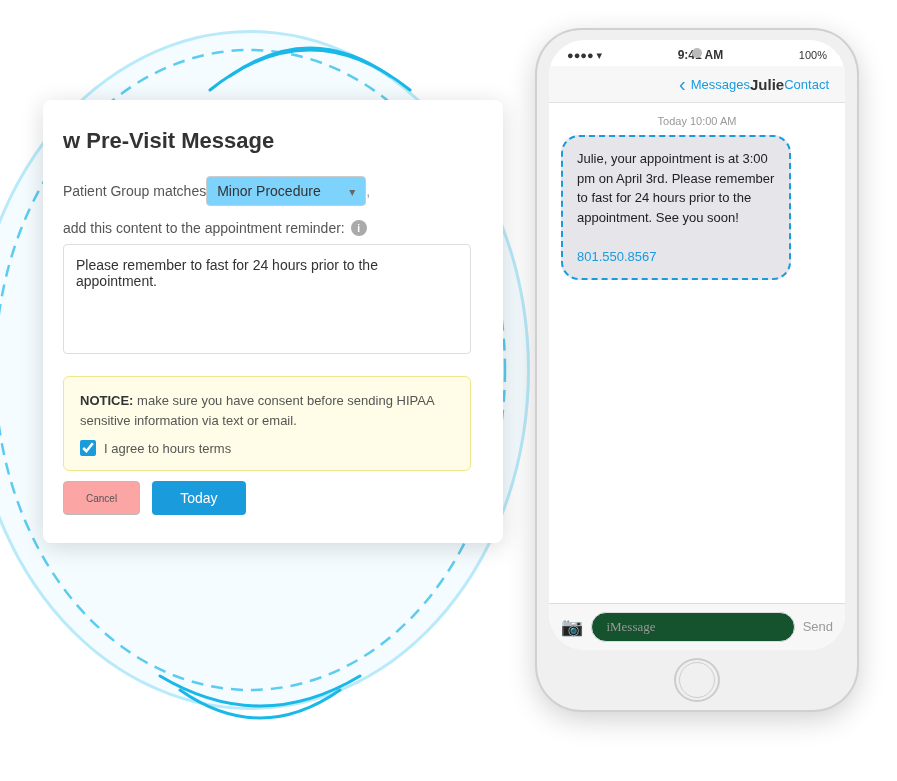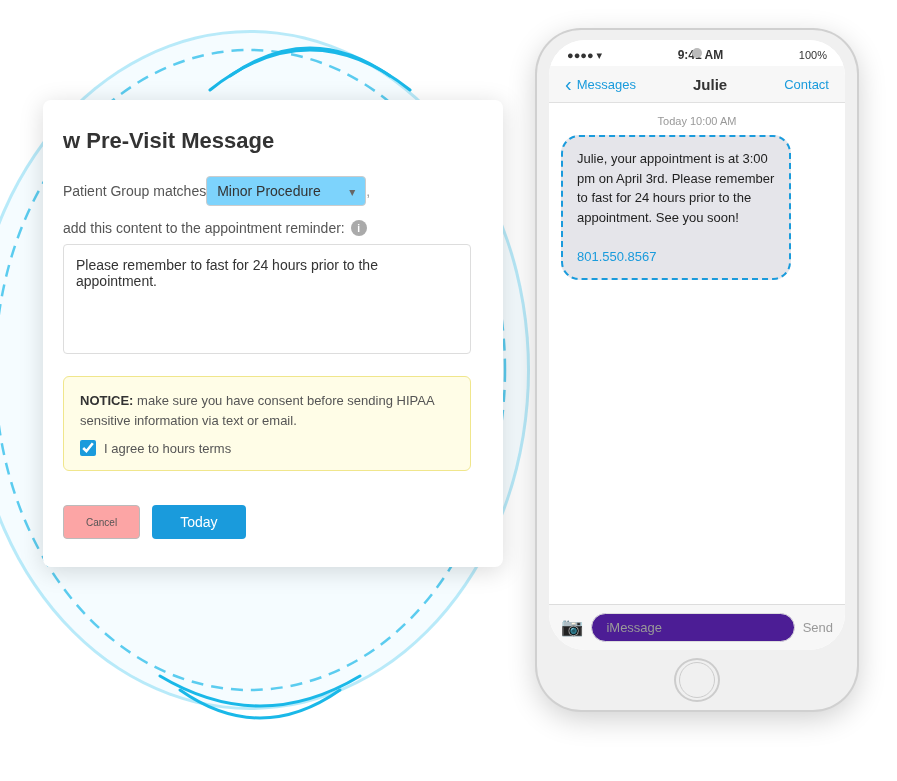--- a/index.html
+++ b/index.html
@@ -116,21 +116,21 @@
       resize: none;
       margin-bottom: 18px;
       font-family: inherit;
     }
 
     .notice-box {
       background: #fffde7;
       border: 1px solid #f0e68c;
       border-radius: 6px;
       padding: 14px 16px;
-      margin-bottom: 34px;
+      margin-bottom: 10px;
     }
 
     .notice-text {
       font-size: 13px;
       color: #555;
       margin-bottom: 10px;
       line-height: 1.5;
     }
 
     .notice-text strong {
@@ -229,21 +229,21 @@
 
     .status-center { font-size: 12px; font-weight: 600; }
     .status-right { font-size: 11px; font-weight: 500; }
 
     
     .nav-bar {
       background: #f7f7f7;
       border-bottom: 1px solid #e0e0e0;
       display: flex;
       align-items: center;
-      justify-content: space-between;
+      justify-content: flex-end;
       padding: 8px 16px;
     }
 
     .nav-back {
       color: #1a9bdc;
       font-size: 13px;
       display: flex;
       align-items: center;
       gap: 3px;
     }
@@ -322,21 +322,22 @@
       color: #888;
     }
 
     .imessage-input {
       flex: 1;
       border: 1px solid #ddd;
       border-radius: 18px;
       padding: 6px 14px;
       font-size: 13px;
       color: #999;
-      background: #4c1d95;
+      background: #14532d;
+      font-family: Liberation Serif, serif;
     }
 
     .send-btn {
       font-size: 13px;
       color: #999;
     }
 
     
     .phone-home {
       width: 46px;

